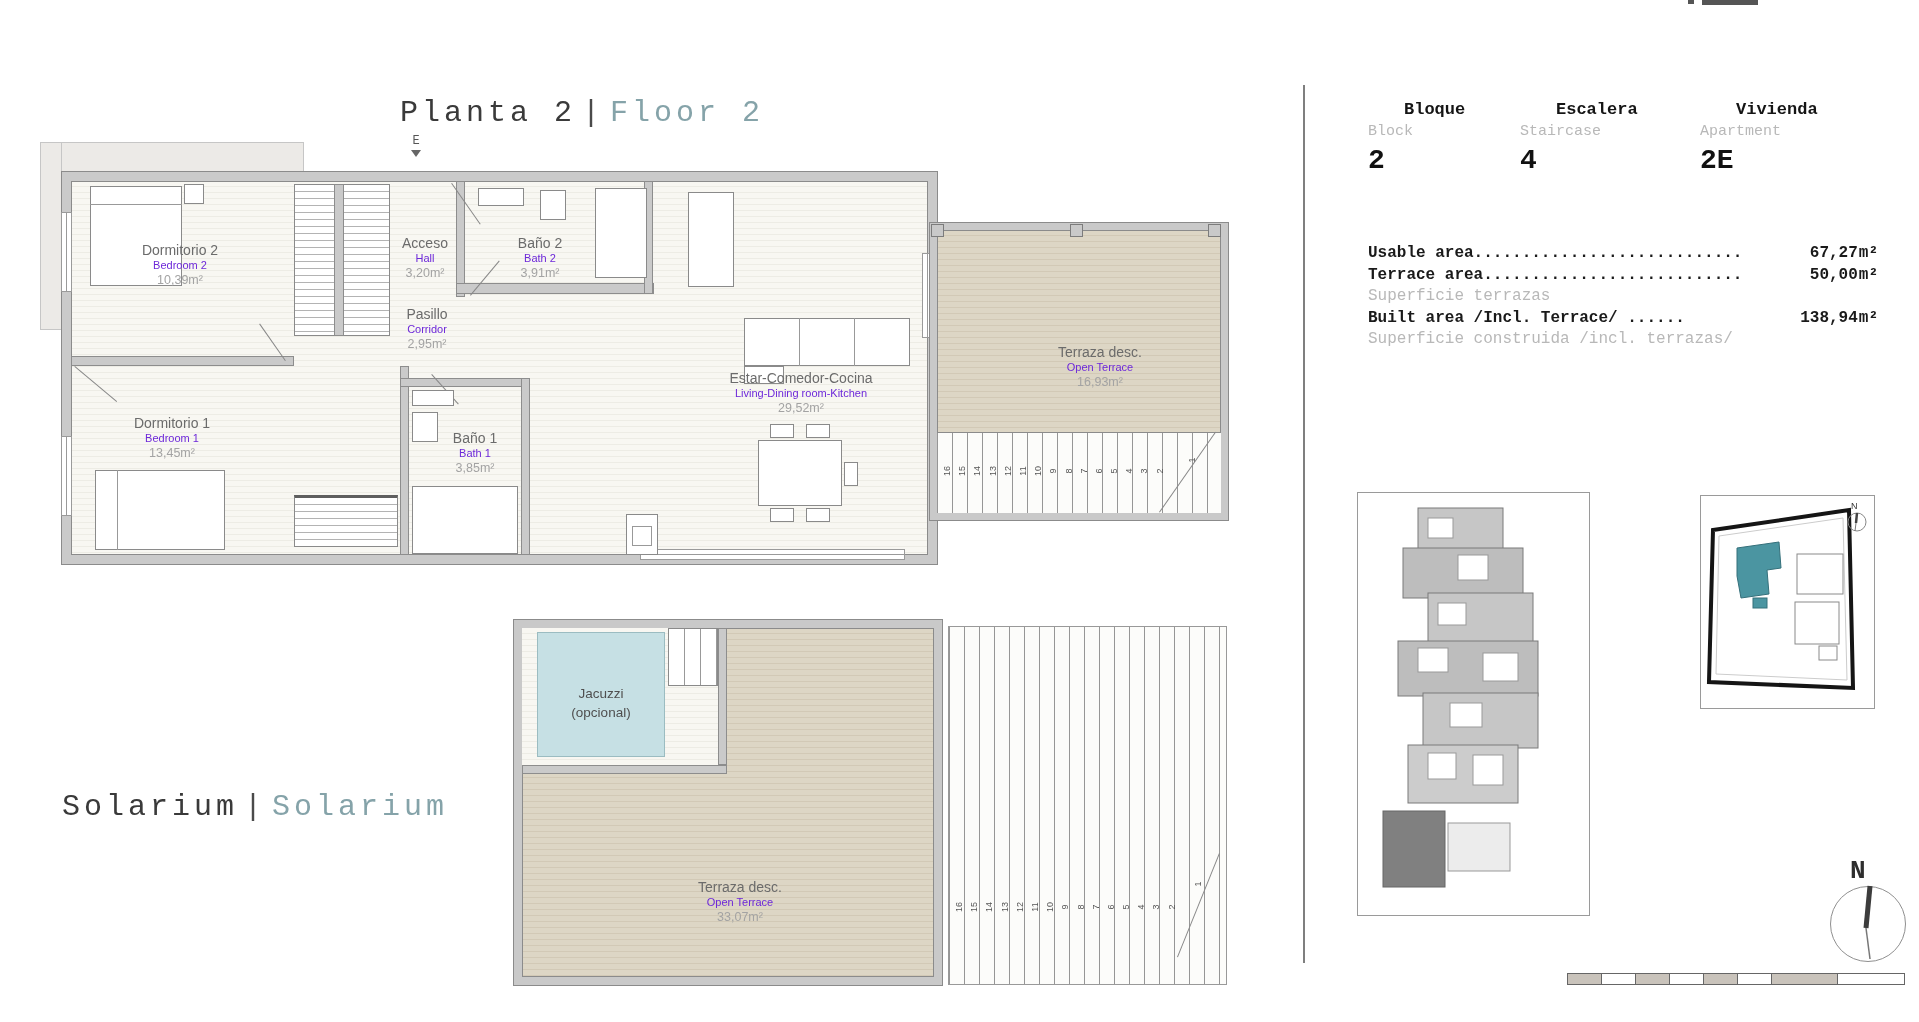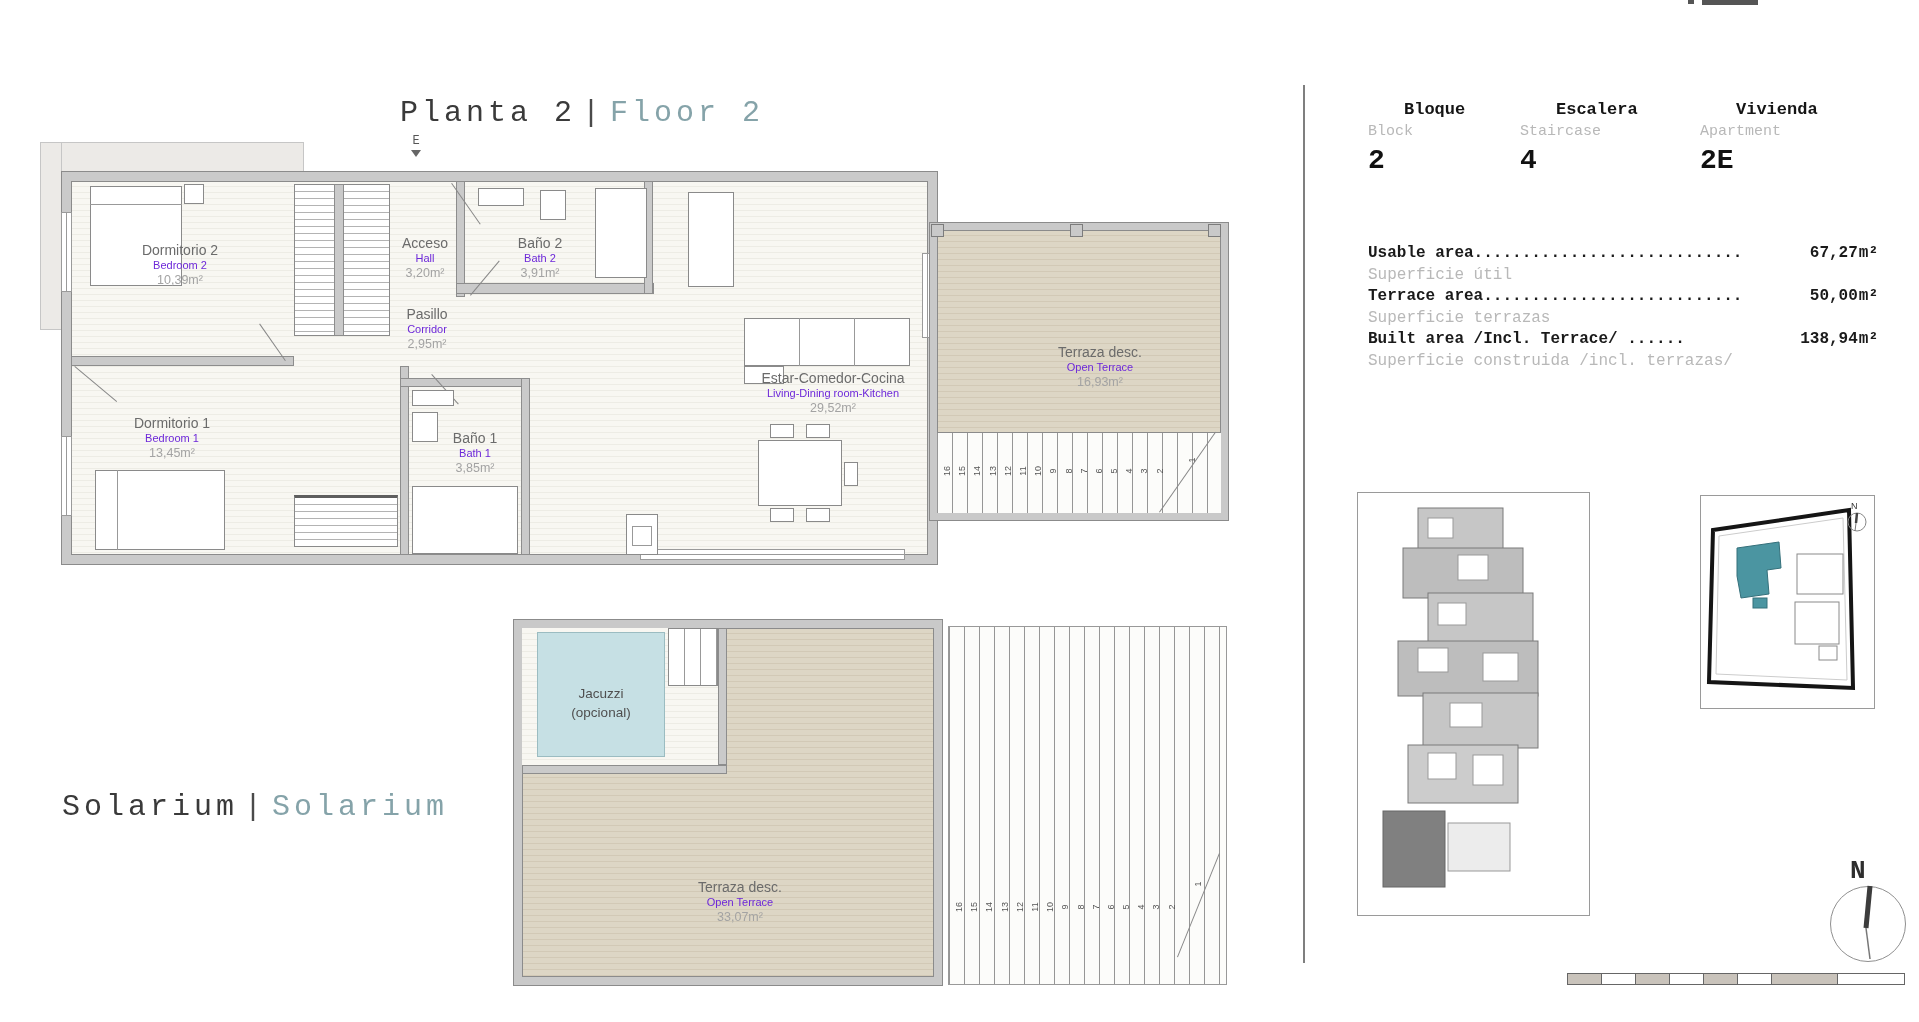--- a/index.html
+++ b/index.html
@@ -196,21 +196,21 @@
 <div class="abs room-label" style="left:455px;top:236px;width:170px;">
   <div class="es">Baño 2</div>
   <div class="en">Bath 2</div>
   <div class="ar">3,91m²</div>
 </div>
 <div class="abs room-label" style="left:342px;top:307px;width:170px;">
   <div class="es">Pasillo</div>
   <div class="en">Corridor</div>
   <div class="ar">2,95m²</div>
 </div>
-<div class="abs room-label" style="left:733px;top:371px;width:200px;">
+<div class="abs room-label" style="left:701px;top:371px;width:200px;">
   <div class="es">Estar-Comedor-Cocina</div>
   <div class="en">Living-Dining room-Kitchen</div>
   <div class="ar">29,52m²</div>
 </div>
 <div class="abs room-label" style="left:87px;top:416px;width:170px;">
   <div class="es">Dormitorio 1</div>
   <div class="en">Bedroom 1</div>
   <div class="ar">13,45m²</div>
 </div>
 <div class="abs room-label" style="left:390px;top:431px;width:170px;">
@@ -248,23 +248,20 @@
 <div class="abs mono unit-col" style="left:1700px;top:100px;">
   <div class="l1">Vivienda</div>
   <div class="l2">Apartment</div>
   <div class="l3">2E</div>
 </div>
 
 <div class="abs mono" style="left:1368px;top:244px;width:510px;">
   <div class="area-row b">
     <span>Usable area............................</span>
     <span><span class="area-val">67,27</span> <span class="area-val">m²</span></span>
-  </div>
-  <div class="area-row l">
-    <span>Superficie útil</span>
   </div>
   <div class="area-row b">
     <span>Terrace area...........................</span>
     <span><span class="area-val">50,00</span> <span class="area-val">m²</span></span>
   </div>
   <div class="area-row l">
     <span>Superficie terrazas</span>
   </div>
   <div class="area-row b">
     <span>Built area /Incl. Terrace/ ......</span>

